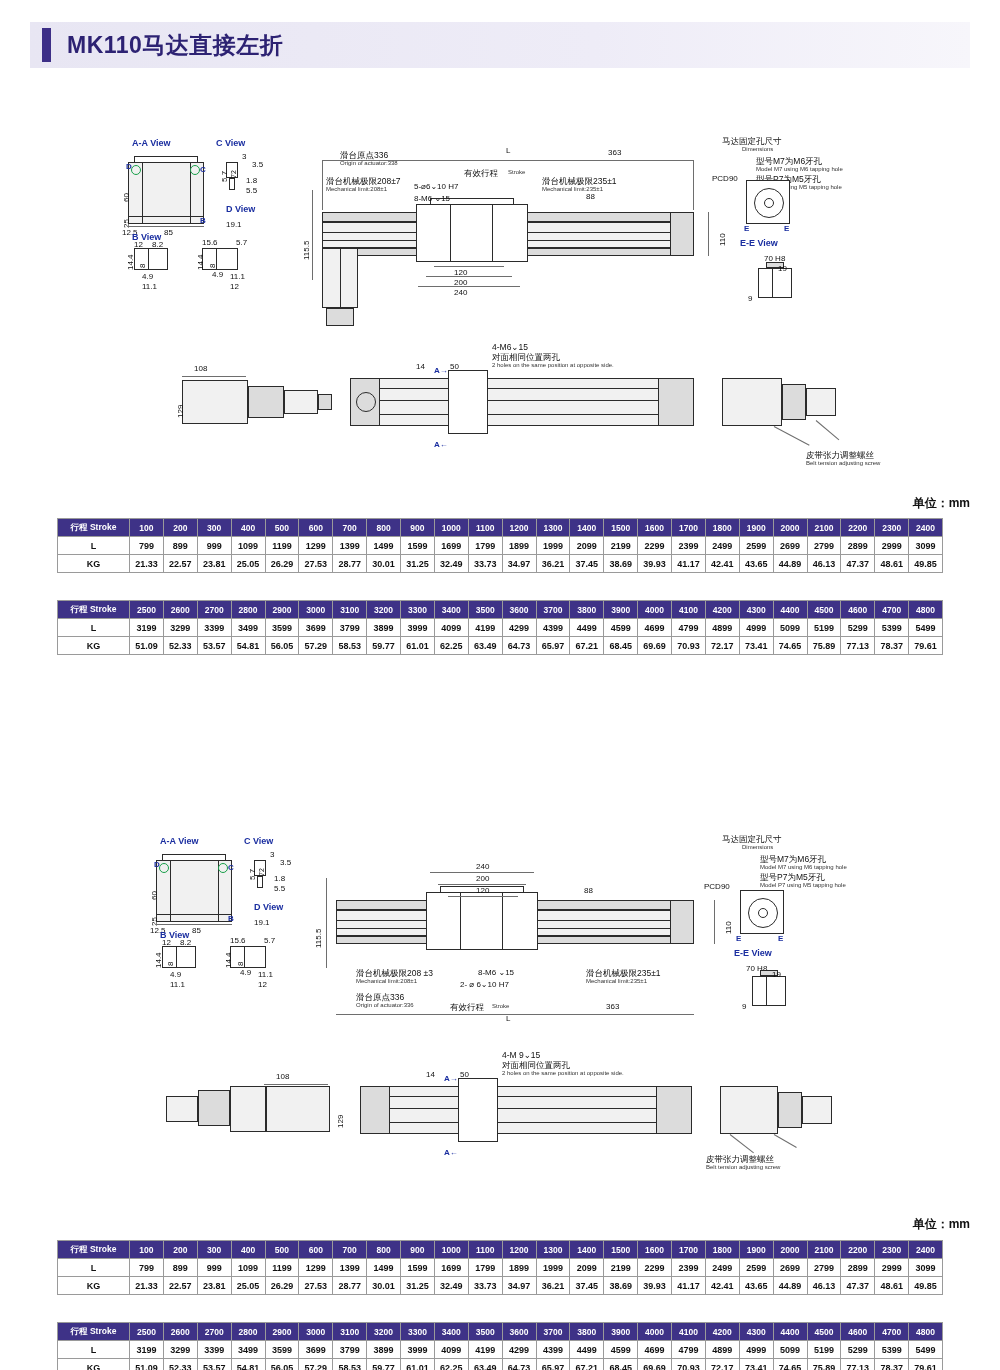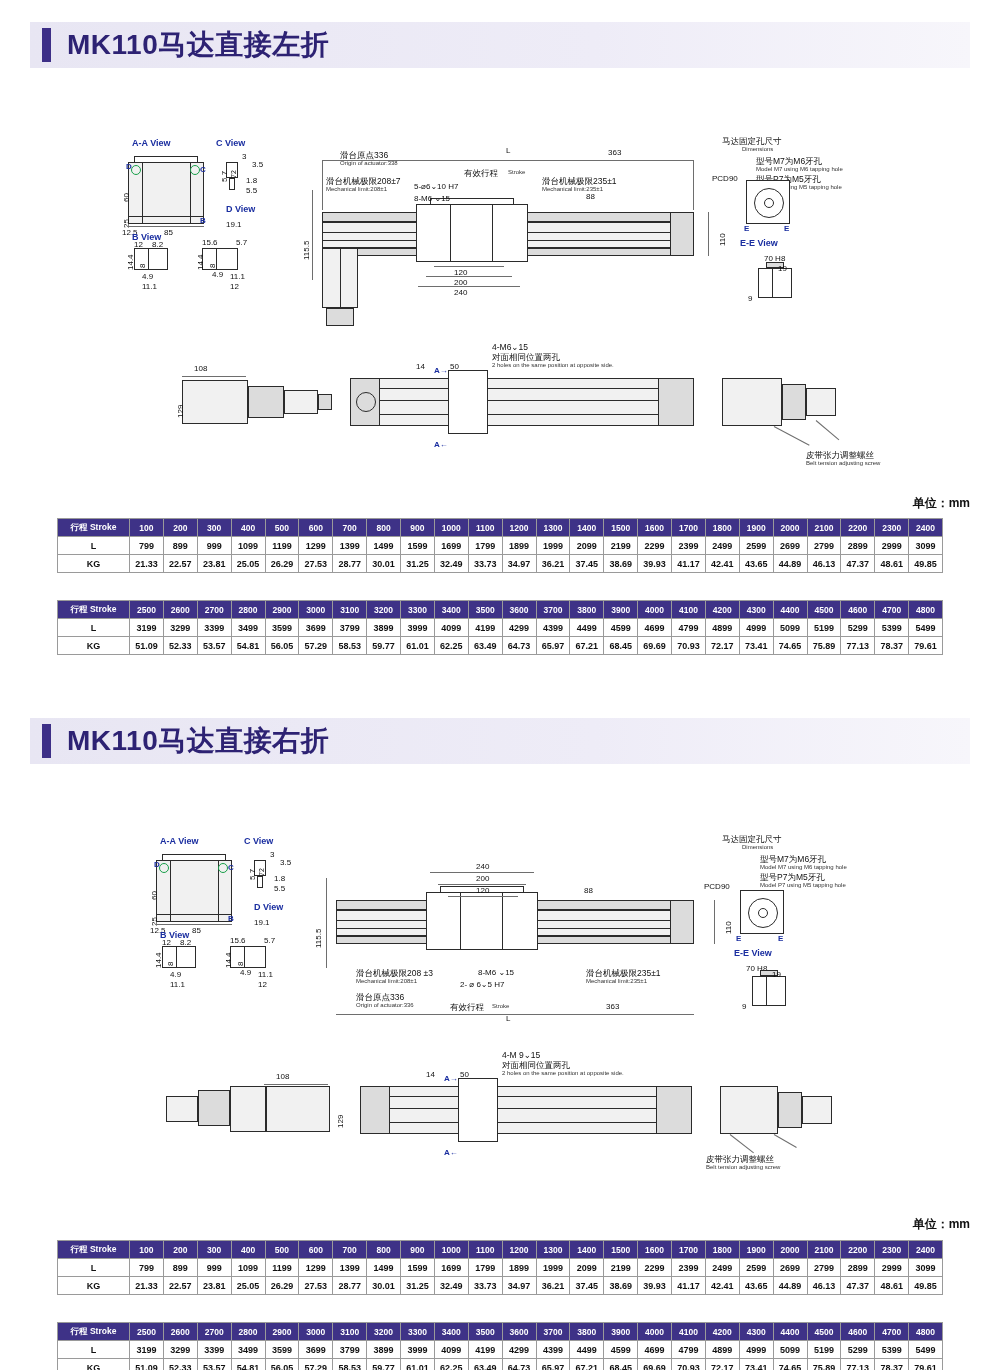--- a/index.html
+++ b/index.html
@@ -17,21 +17,21 @@
   .sec-head {
     position:absolute; left:30px; width:940px; height:46px;
     background:linear-gradient(to right,#e8e6f3 0%, #eeecf7 60%, #f7f6fb 100%);
     display:flex; align-items:center;
   }
   .sec-head .bar {
     width:9px; height:34px; background:#3d2f87; margin-left:12px; margin-right:16px;
     flex:0 0 auto;
   }
   .sec-head .title {
-    font-size:28px; font-weight:bold; color:#2d2273; letter-spacing:0.5px;
+    font-size:23px; font-weight:bold; color:#2d2273; letter-spacing:0.5px;
   }
 
   
   .drawing { position:absolute; left:30px; width:940px; }
   .lbl { position:absolute; font-size:8px; color:#111; white-space:nowrap; }
   .lbl.cn { font-size:8.5px; }
   .lbl.en { font-size:6px; color:#333; }
   .lbl.blue { color:#1a2ea0; font-weight:bold; font-size:9px; }
   .lbl.dim { font-size:8px; }
   .lbl.r90 { transform:rotate(-90deg); transform-origin:left top; }
@@ -456,24 +456,20 @@
           <td>73.41</td>
           <td>74.65</td>
           <td>75.89</td>
           <td>77.13</td>
           <td>78.37</td>
           <td>79.61</td>
         </tr>
       </tbody>
     </table>
 
-  <div class="sec-head" style="top:718px;">
-    <div class="bar"></div>
-    <div class="title">MK110马达直接右折</div>
-  </div>
 
   <div class="drawing" style="top:818px; height:390px;">
 
     <div class="lbl blue" style="left:130px; top:18px;">A-A View</div>
     <div class="lbl blue" style="left:214px; top:18px;">C View</div>
 
     <div class="boxl" style="left:126px; top:42px; width:76px; height:62px;"></div>
     <div class="box" style="left:132px; top:36px; width:64px; height:7px;"></div>
     <div class="line vl" style="left:140px; top:42px; height:62px;"></div>
     <div class="line vl" style="left:188px; top:42px; height:62px;"></div>
@@ -543,21 +539,21 @@
     <div class="line hl thin" style="left:400px; top:54px; width:104px;"></div>
     <div class="line hl thin" style="left:408px; top:66px; width:88px;"></div>
     <div class="line hl thin" style="left:418px; top:78px; width:70px;"></div>
     <div class="lbl dim" style="left:554px; top:68px;">88</div>
 
     <div class="lbl cn" style="left:326px; top:150px;">滑台机械极限208 ±3</div>
     <div class="lbl en" style="left:326px; top:160px;">Mechanical limit:208±1</div>
     <div class="lbl cn" style="left:326px; top:174px;">滑台原点336</div>
     <div class="lbl en" style="left:326px; top:184px;">Origin of actuator:336</div>
     <div class="lbl dim" style="left:448px; top:150px;">8-M6 ⌄15</div>
-    <div class="lbl dim" style="left:430px; top:162px;">2- ⌀ 6⌄5  H7</div>
+    <div class="lbl dim" style="left:430px; top:162px;">2- ⌀ 6⌄10  H7</div>
     <div class="lbl cn" style="left:420px; top:184px;">有效行程</div>
     <div class="lbl en" style="left:462px; top:185px;">Stroke</div>
     <div class="lbl cn" style="left:556px; top:150px;">滑台机械极限235±1</div>
     <div class="lbl en" style="left:556px; top:160px;">Mechanical limit:235±1</div>
     <div class="lbl dim" style="left:576px; top:184px;">363</div>
     <div class="lbl dim" style="left:476px; top:196px;">L</div>
     <div class="line hl thin" style="left:306px; top:196px; width:358px;"></div>
 
     <div class="lbl cn" style="left:692px; top:16px;">马达固定孔尺寸</div>
     <div class="lbl en" style="left:712px; top:26px;">Dimensions</div>

